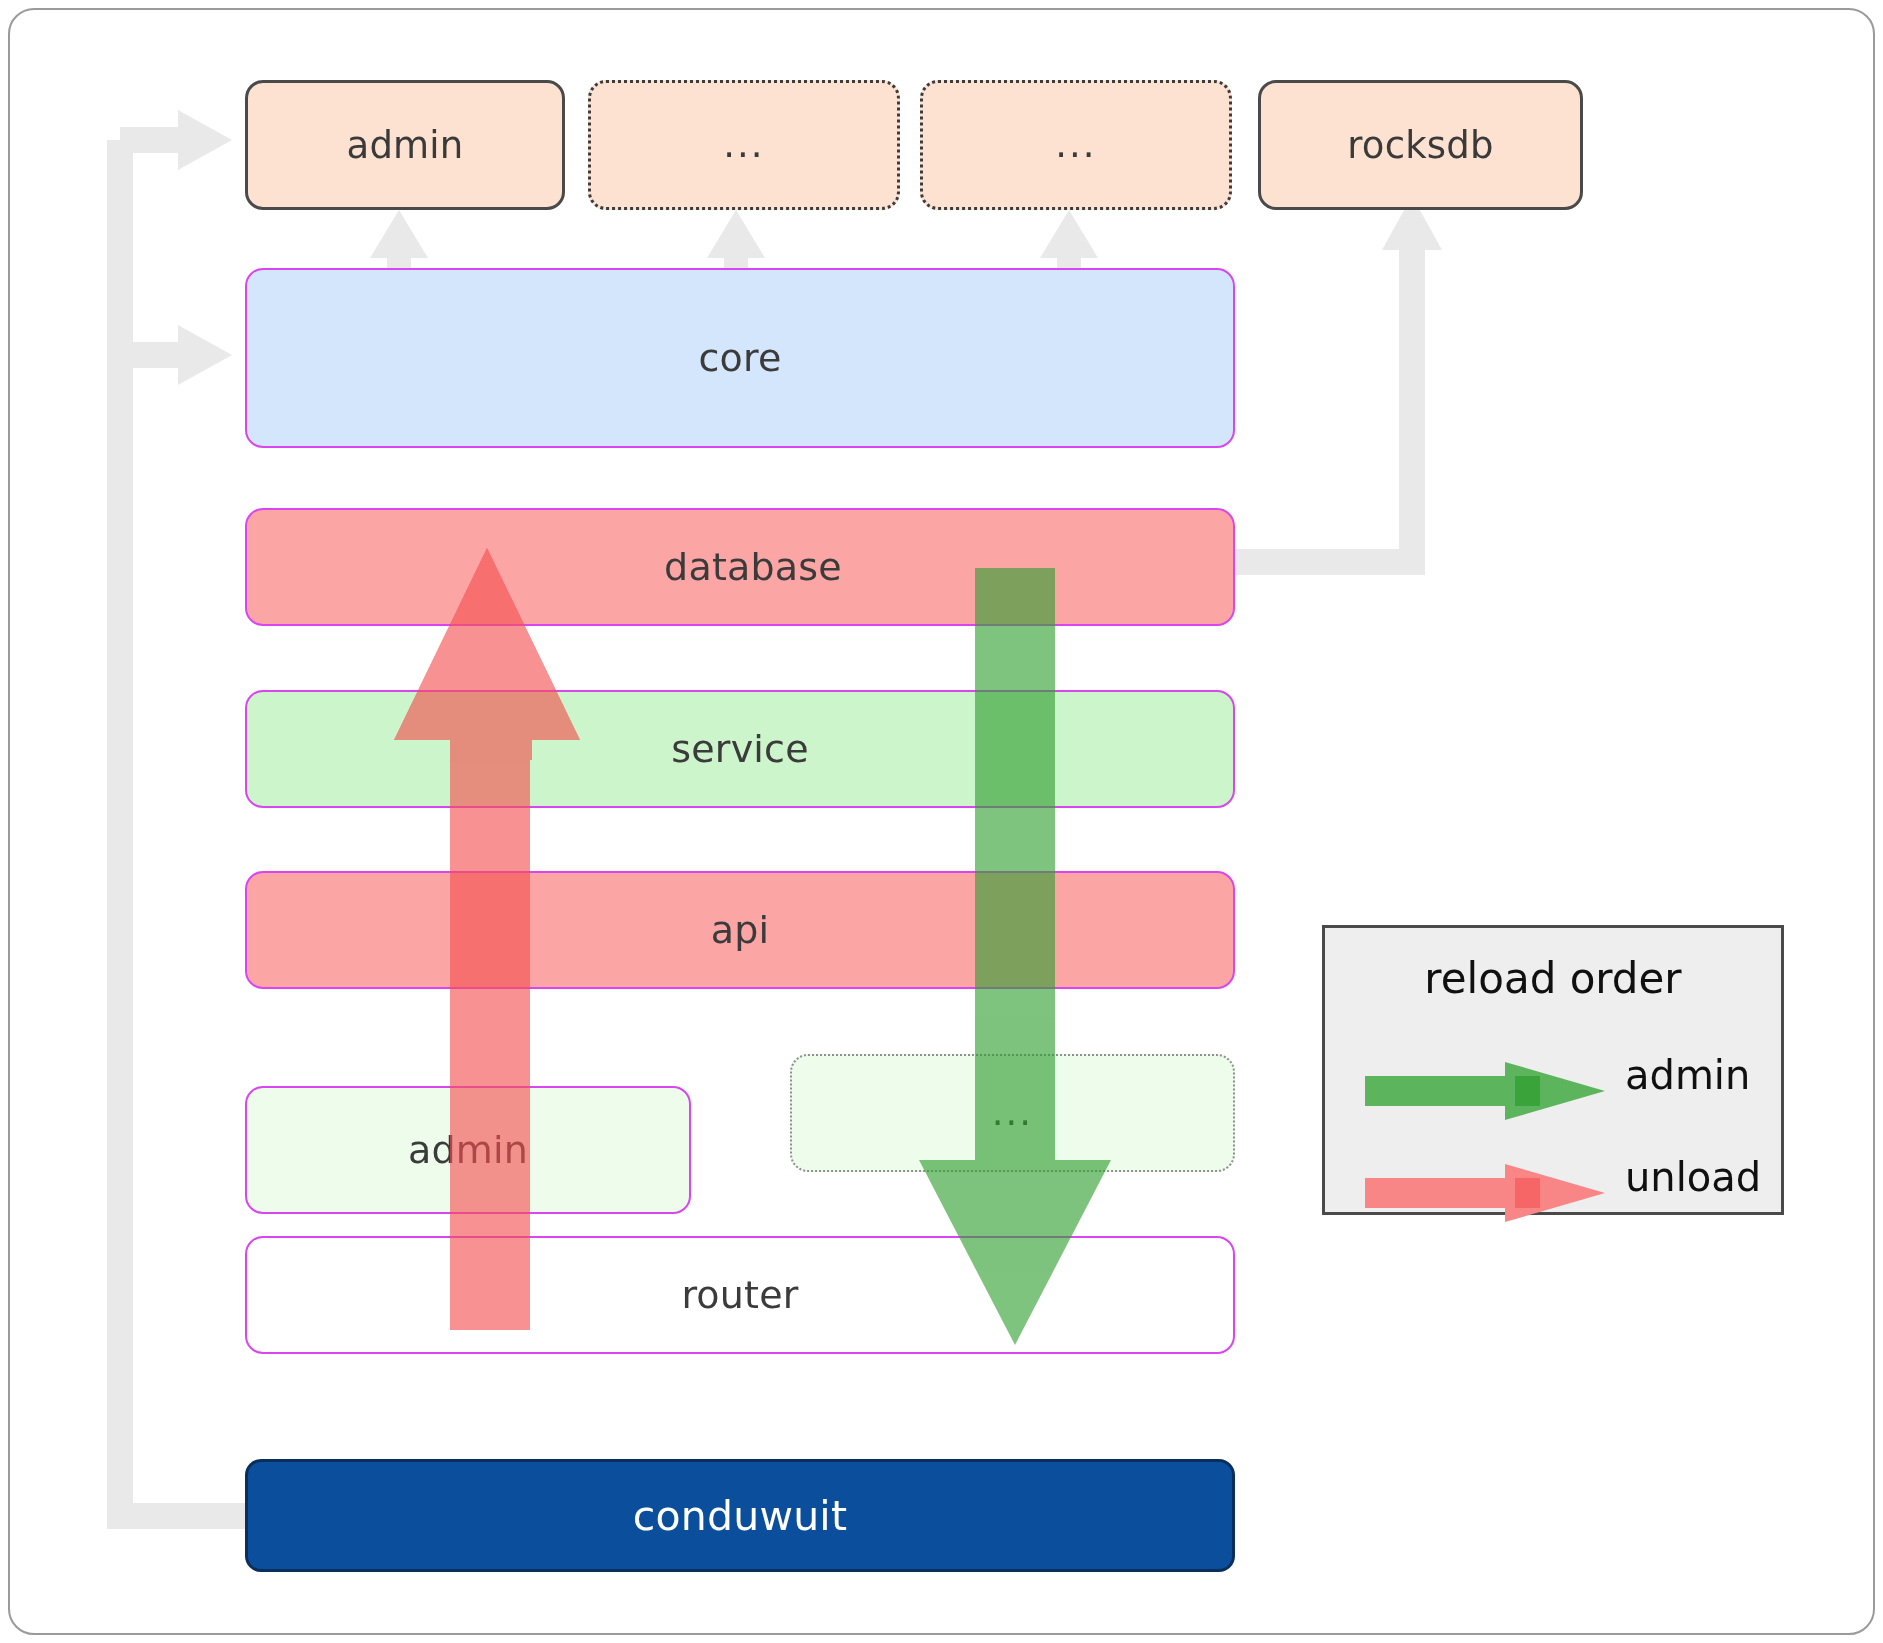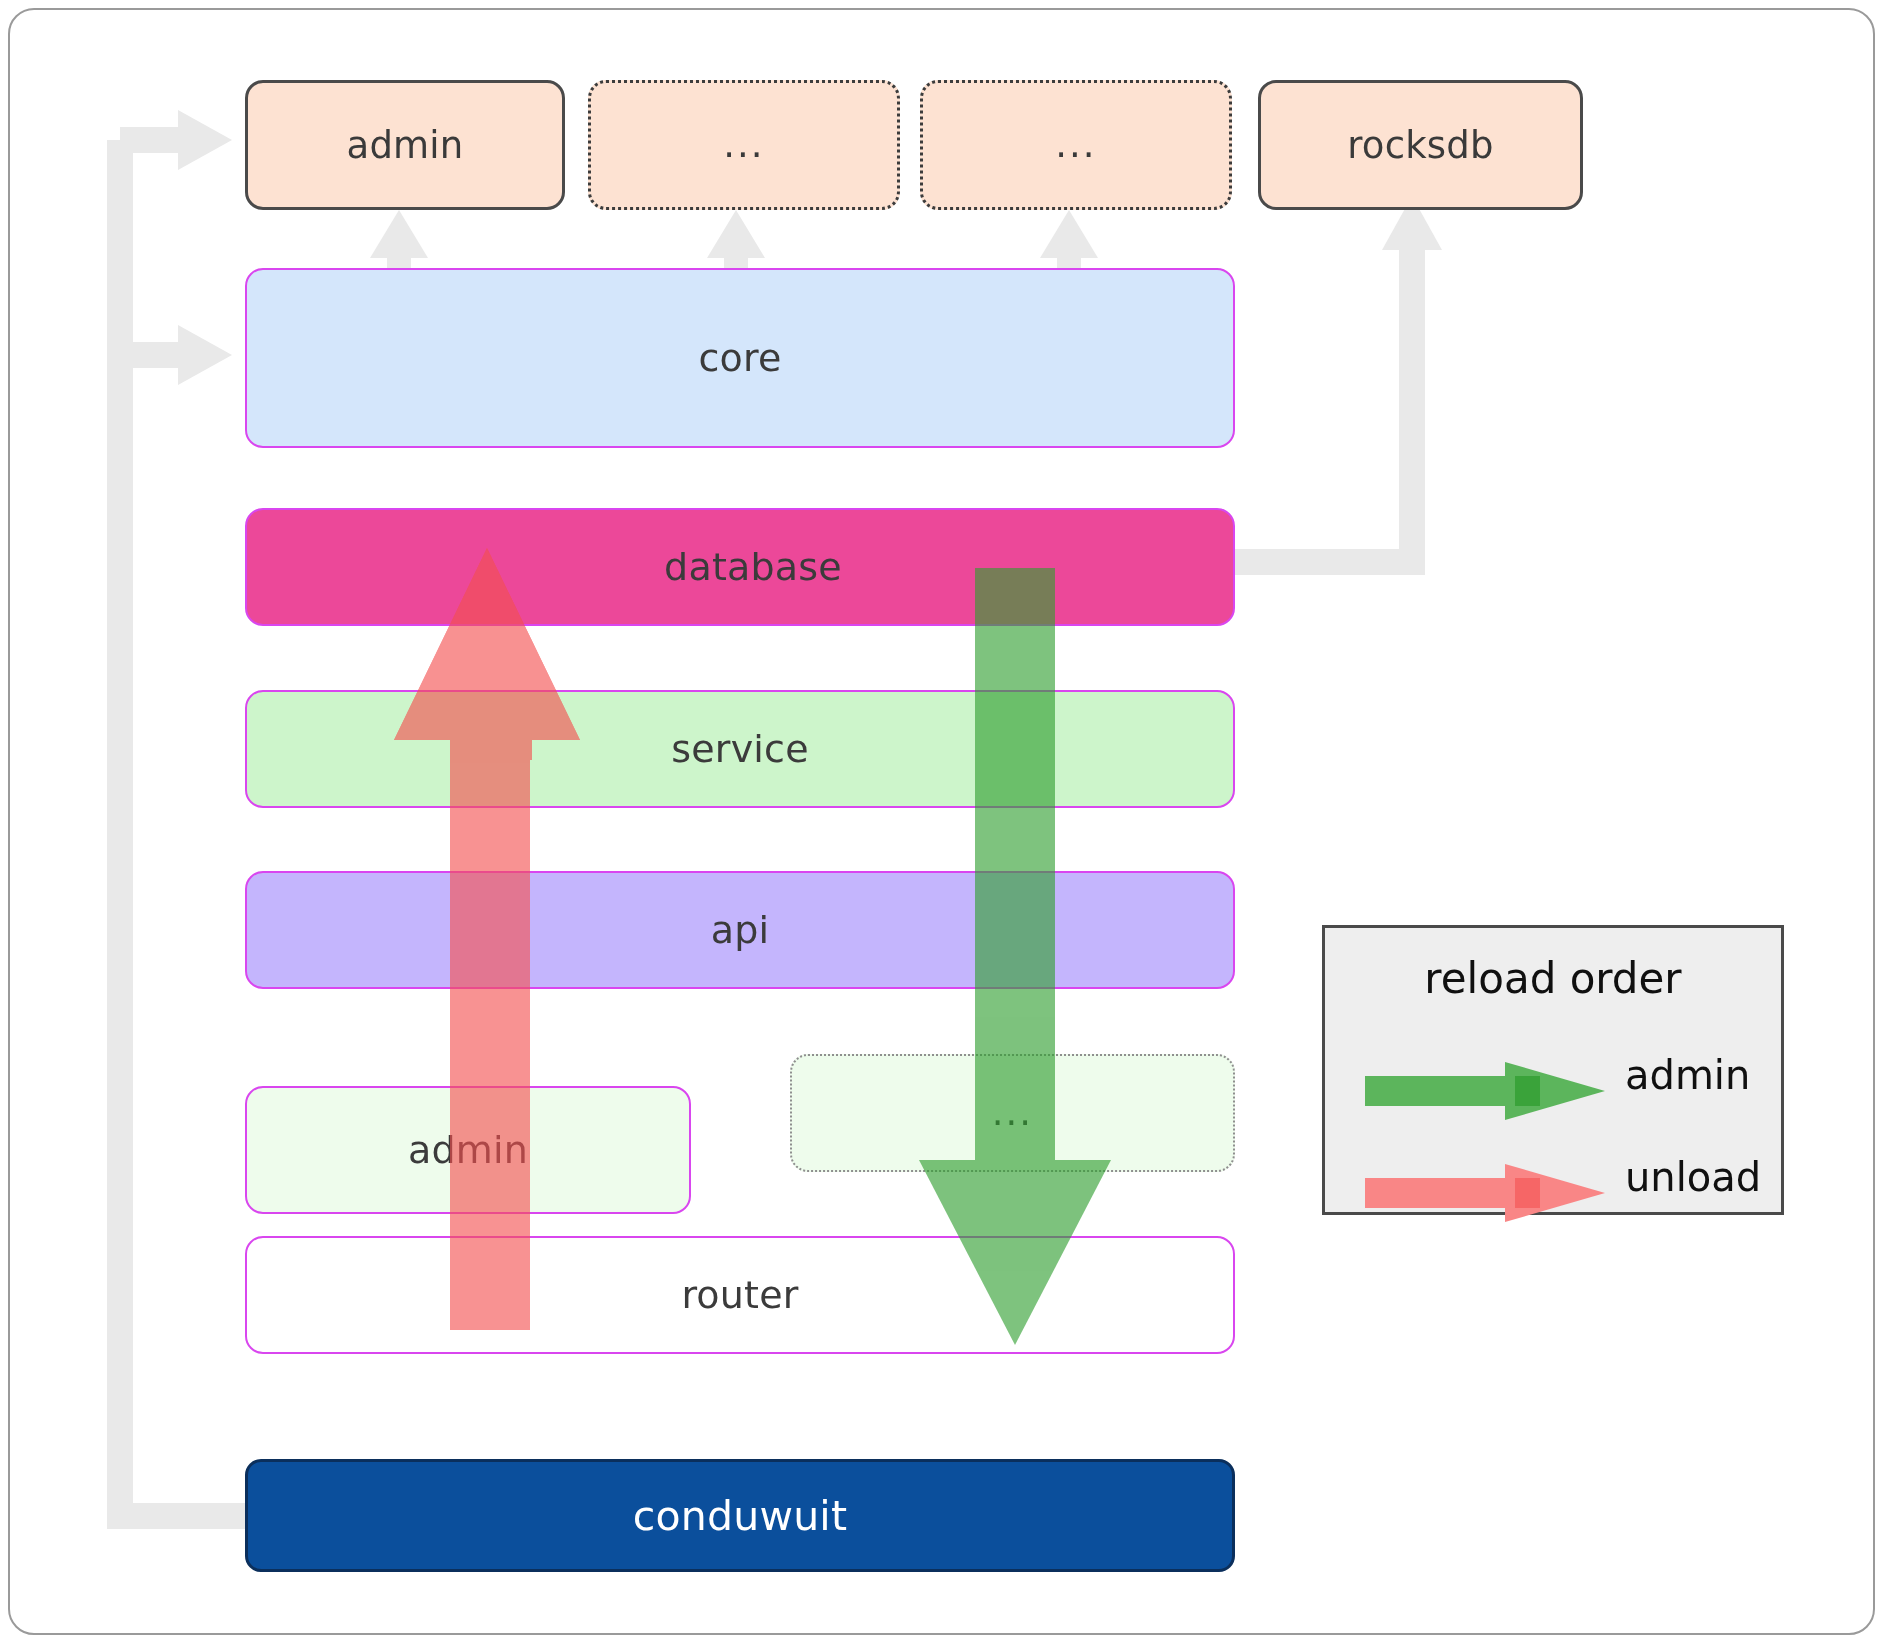--- a/index.html
+++ b/index.html
@@ -35,23 +35,23 @@
     font-size:37px;
     color:#3a3a3a;
     box-shadow:0 0 0 0 transparent;
   }
   .dep.dotted{border:3px dotted #3c3c3c;}
   .dots{font-size:37px;letter-spacing:2px;line-height:.6;}
 
   
   .layer{border:2px solid #d946ef;border-radius:18px;font-size:38px;}
   .l-core   {background:#d4e6fb;}
-  .l-db     {background:#ec4899;padding-left:26px;}
+  .l-db     {background:#fca5a5;padding-left:26px;}
   .l-service{background:#cdf5cb;}
-  .l-api    {background:#c4b5fd;}
+  .l-api    {background:#fca5a5;}
   .l-admin  {background:#eefcec;}
   .l-dots   {background:#eefcec;border:2px dotted #8f8f8f;}
   .l-router {background:#ffffff;}
 
   .bin{
     background:#0b4f9c;border:3px solid #0b2f5c;border-radius:16px;
     color:#ffffff;font-size:41px;
   }
 
   

